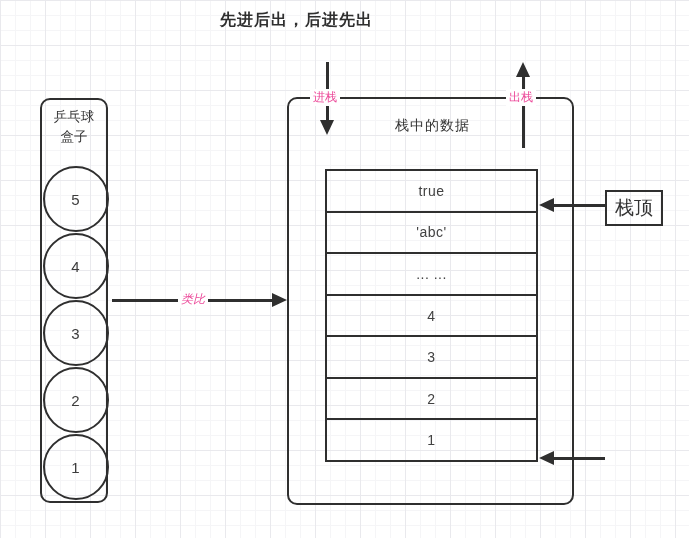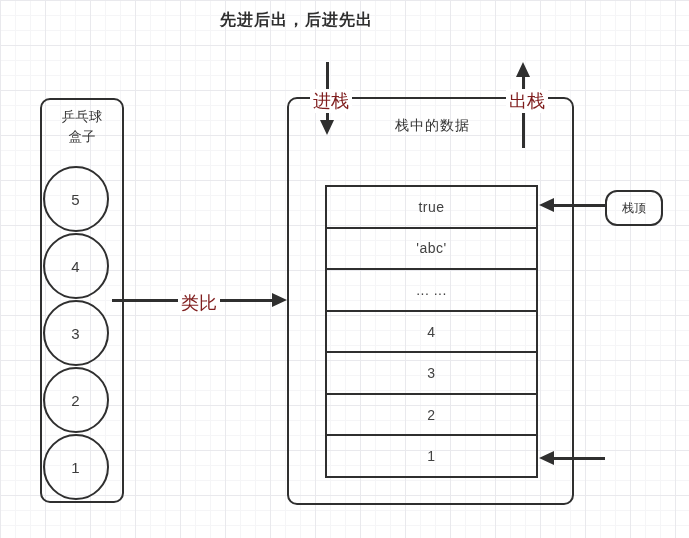--- a/index.html
+++ b/index.html
@@ -25,21 +25,21 @@
     font-size: 16px;
     font-weight: 600;
     letter-spacing: 1px;
     color: #2f2f2f;
     margin-left: 40px;
   }
   
   .left-box {
     position: absolute;
     left: 40px; top: 98px;
-    width: 84px; height: 405px;
+    width: 68px; height: 405px;
     border: 2.5px solid #2f2f2f;
     border-radius: 10px;
   }
   .left-box-label {
     position: absolute;
     top: 7px; left: 0; right: 0;
     text-align: center;
     font-size: 13.5px;
     line-height: 1.5;
     color: #333;
@@ -71,22 +71,22 @@
   .head-down { position: absolute; width: 0; height: 0;
     border-left: 7px solid transparent; border-right: 7px solid transparent;
     border-top: 15px solid #2f2f2f; }
   .head-up { position: absolute; width: 0; height: 0;
     border-left: 7px solid transparent; border-right: 7px solid transparent;
     border-bottom: 15px solid #2f2f2f; }
   .line-label {
     position: absolute;
     background: #ffffff;
     padding: 0 3px;
-    font-size: 18px;
-    color: #7f1d1d;
+    font-size: 12px;
+    color: #ec4899;
     white-space: nowrap;
     text-align: right;
   }
   
   .stack-box {
     position: absolute;
     left: 287px; top: 97px;
     width: 287px; height: 408px;
     border: 2.5px solid #2f2f2f;
     border-radius: 10px;
@@ -95,44 +95,44 @@
     position: absolute;
     left: 395px; top: 117px;
     font-size: 14px;
     color: #333;
     letter-spacing: 1px;
     text-align: right;
   }
   
   .stack-table {
     position: absolute;
-    left: 325px; top: 185px;
+    left: 325px; top: 169px;
     width: 213px; height: 293px;
     border: 2.5px solid #2f2f2f;
     display: flex;
     flex-direction: column;
   }
   .stack-row {
     flex: 1;
     display: flex; align-items: center; justify-content: center;
     font-size: 14px;
     color: #424242;
     border-bottom: 2.5px solid #2f2f2f;
     letter-spacing: 0.5px;
   }
   .stack-row:last-child { border-bottom: none; }
   
   .anno-box {
     position: absolute;
     left: 605px;
     width: 58px; height: 36px;
     border: 2.5px solid #2f2f2f;
-    border-radius: 12px;
+    border-radius: 0;
     display: flex; align-items: center; justify-content: center;
-    font-size: 12px;
+    font-size: 19px;
     color: #333;
   }
   .anno-top { top: 190px; }
   .anno-bottom { top: 441px; }
   
   .watermark {
     position: absolute;
     right: 4px; top: 497px;
     font-size: 24px;
     font-weight: bold;
@@ -159,21 +159,21 @@
     </div>
     <div class="ball ball-5">5</div>
     <div class="ball ball-4">4</div>
     <div class="ball ball-3">3</div>
     <div class="ball ball-2">2</div>
     <div class="ball ball-1">1</div>
   </div>
 
   <div class="hline" style="left:112px; top:299px; width:162px;"></div>
   <div class="head-right" style="left:272px; top:293px;"></div>
-  <div class="line-label" style="left:178px; top:291px;">类比</div>
+  <div class="line-label" style="left:178px; top:291px;font-style:italic;">类比</div>
 
   <div class="stack-box"></div>
   <div class="stack-title">栈中的数据</div>
 
   <div class="vline" style="left:326px; top:62px; height:60px;"></div>
   <div class="head-down" style="left:320px; top:120px;"></div>
   <div class="line-label" style="left:310px; top:89px;">进栈</div>
 
   <div class="head-up" style="left:516px; top:62px;"></div>
   <div class="vline" style="left:522px; top:76px; height:72px;"></div>

